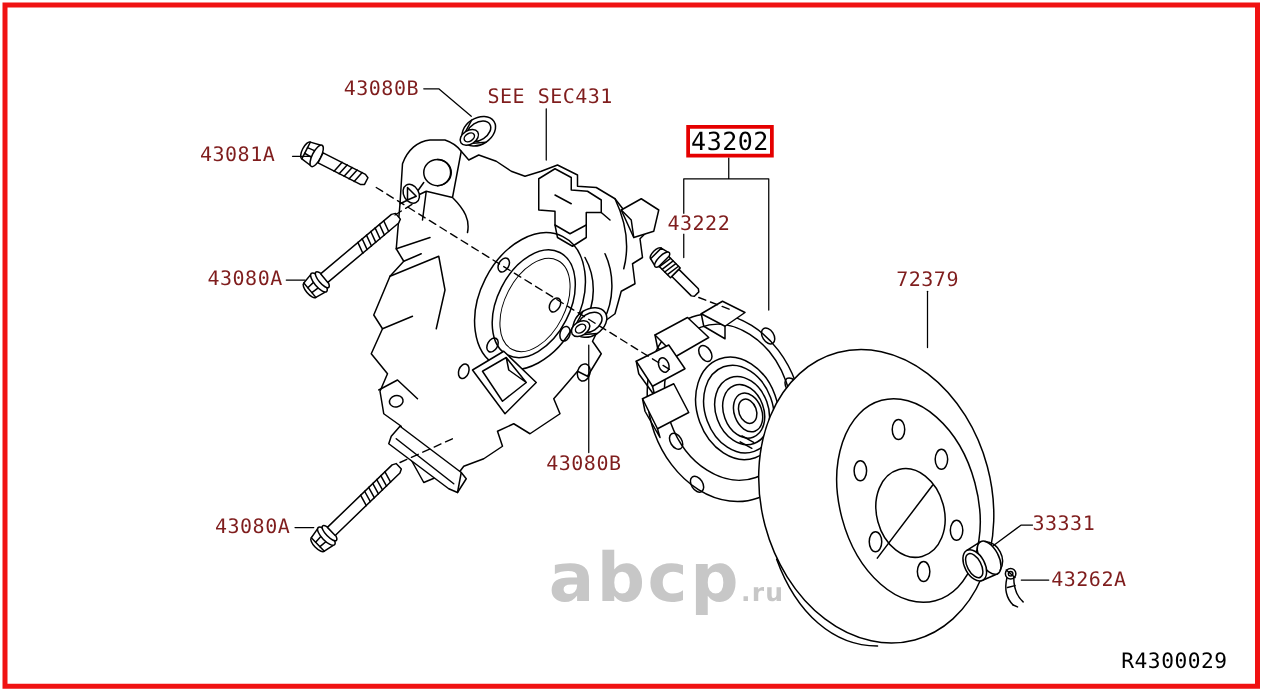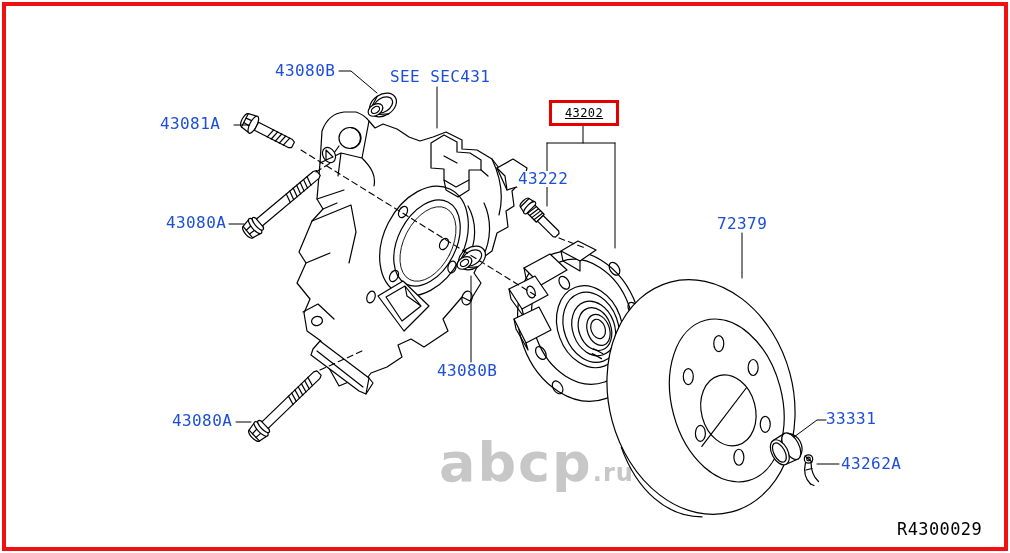--- a/index.html
+++ b/index.html
@@ -1,32 +1,32 @@
 <!DOCTYPE html>
 <html><head>
 <meta charset="utf-8">
 <style>
   html,body{margin:0;padding:0;background:#ffffff;}
   #stage{position:relative;width:1010px;height:553px;background:#ffffff;overflow:hidden;
          font-family:"DejaVu Sans Mono","Liberation Mono",monospace;}
   #red-frame{position:absolute;left:2px;top:2px;right:2px;bottom:2px;
              border:4px solid #f01212;pointer-events:none;z-index:5;}
   svg{position:absolute;left:0;top:0;z-index:2;}
-  .lbl{position:absolute;z-index:3;font-size:16px;line-height:16px;color:#1d4ed8;
+  .lbl{position:absolute;z-index:3;font-size:16px;line-height:16px;color:#7f1d1d;
        white-space:nowrap;letter-spacing:0.4px;}
   .lbl.bg{background:#ffffff;padding:0 1px;}
   #hub-box{position:absolute;left:549px;top:100px;width:64px;height:20px;z-index:4;
            border:3px solid #e50000;background:#ffffff;display:flex;
-           align-items:center;justify-content:center;font-size:12px;color:#000;
-           letter-spacing:0.4px;text-decoration:underline;}
+           align-items:center;justify-content:center;font-size:20px;color:#000;
+           letter-spacing:0.4px;}
   #watermark{position:absolute;left:439px;top:436px;z-index:1;color:#c7c7c7;
              font-family:"DejaVu Sans","Liberation Sans",sans-serif;
              font-weight:bold;user-select:none;}
   #watermark .main{font-size:54px;line-height:54px;letter-spacing:2px;}
-  #watermark .suffix{font-size:24px;letter-spacing:1px;}
+  #watermark .suffix{font-size:20px;letter-spacing:1px;}
   #ref-code{position:absolute;left:897px;top:519px;z-index:3;font-size:17px;color:#000;
             letter-spacing:0.4px;}
 </style>
 </head>
 <body>
 
 <div id="stage">
   <div id="watermark"><span class="main">abcp</span><span class="suffix">.ru</span></div>
 
   <svg width="1010" height="553" viewBox="0 0 1010 553" fill="none" stroke="#000" stroke-width="1.2" stroke-linecap="round" stroke-linejoin="round">
@@ -210,21 +210,21 @@
     </g>
   </svg>
 
   <div class="lbl" style="left:275px;top:63px">43080B</div>
   <div class="lbl" style="left:390px;top:69px">SEE SEC431</div>
   <div class="lbl" style="left:160px;top:116px">43081A</div>
   <div class="lbl" style="left:166px;top:215px">43080A</div>
   <div id="hub-box">
     <span>43202</span>
   </div>
-  <div class="lbl bg" style="left:517px;top:171px">43222</div>
+  <div class="lbl bg" style="left:533px;top:171px">43222</div>
   <div class="lbl" style="left:717px;top:216px">72379</div>
   <div class="lbl" style="left:437px;top:363px">43080B</div>
   <div class="lbl" style="left:172px;top:413px">43080A</div>
   <div class="lbl" style="left:826px;top:411px">33331</div>
   <div class="lbl" style="left:841px;top:456px">43262A</div>
 
   <div id="ref-code">R4300029</div>
 
   <div id="red-frame"></div>
 </div>

